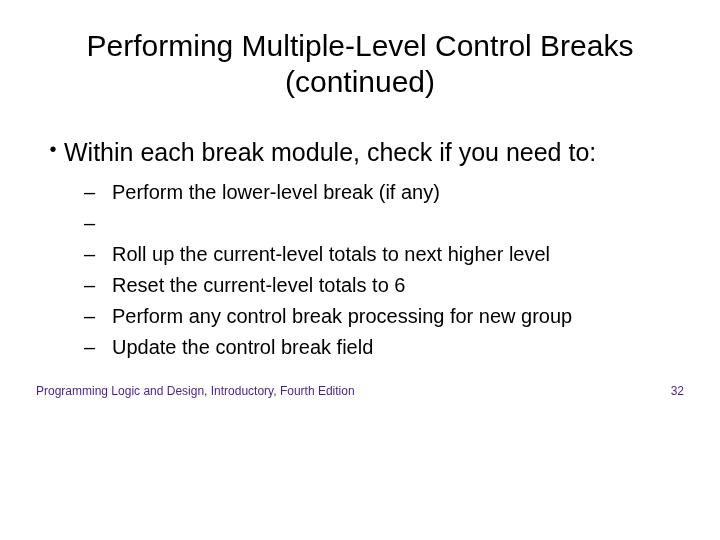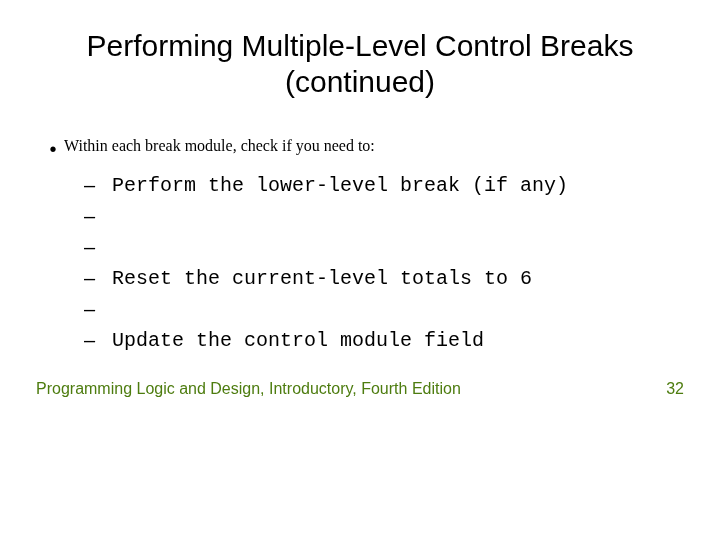--- a/index.html
+++ b/index.html
@@ -2,26 +2,26 @@
 <html><head>
 <meta charset="utf-8">
 <style>
   * { margin: 0; padding: 0; box-sizing: border-box; }
   html, body { width: 720px; height: 540px; background: #fff; font-family: Arial, Helvetica, sans-serif; color: #000; }
   .slide { width: 720px; height: 424px; position: relative; padding: 28px 36px 0 36px; }
   .title { font-size: 30px; font-weight: 400; text-align: center; line-height: 1.2; margin: 0 auto 36px auto; }
   .content { padding-left: 6px; }
   .bullet-row { display: flex; align-items: flex-start; margin-bottom: 10px; }
   .bullet-mark { width: 22px; text-align: center; font-size: 20px; line-height: 1.3; }
-  .bullet-text { font-size: 16px; line-height: 1.3; font-family: Liberation Serif, serif; }
+  .bullet-text { font-size: 25px; line-height: 1.3; }
   .sublist { padding-left: 42px; margin-top: 2px; }
   .sub-row { display: flex; align-items: flex-start; margin-bottom: 4px; }
   .sub-mark { width: 28px; text-align: left; font-size: 20px; line-height: 1.35; }
-  .sub-text { font-size: 20px; line-height: 1.35; font-family: Liberation Mono, monospace; }
-  .footer { position: absolute; bottom: 26px; left: 36px; right: 36px; display: flex; justify-content: space-between; align-items: baseline; font-size: 16px; color: #4d7c0f; }
+  .sub-text { font-size: 20px; line-height: 1.35; }
+  .footer { position: absolute; bottom: 26px; left: 36px; right: 36px; display: flex; justify-content: space-between; align-items: baseline; font-size: 12px; color: #4c1d95; }
 </style>
 </head>
 <body>
 
 <div class="slide">
 
   <h1 class="title">Performing Multiple-Level Control Breaks (continued)</h1>
 
   <div class="content">
     <div class="bullet-row">
@@ -32,31 +32,33 @@
     <div class="sublist">
       <div class="sub-row">
         <div class="sub-mark">–</div>
         <div class="sub-text">Perform the lower-level break (if any)</div>
       </div>
       <div class="sub-row">
         <div class="sub-mark">–</div>
       </div>
       <div class="sub-row">
         <div class="sub-mark">–</div>
+        <div class="sub-text">Roll up the current-level totals to next higher level</div>
       </div>
       <div class="sub-row">
         <div class="sub-mark">–</div>
         <div class="sub-text">Reset the current-level totals to 6</div>
       </div>
       <div class="sub-row">
         <div class="sub-mark">–</div>
+        <div class="sub-text">Perform any control break processing for new group</div>
       </div>
       <div class="sub-row">
         <div class="sub-mark">–</div>
-        <div class="sub-text">Update the control module field</div>
+        <div class="sub-text">Update the control break field</div>
       </div>
     </div>
   </div>
 
   <div class="footer">
     <span>Programming Logic and Design, Introductory, Fourth Edition</span>
     <span>32</span>
   </div>
 
 </div>

